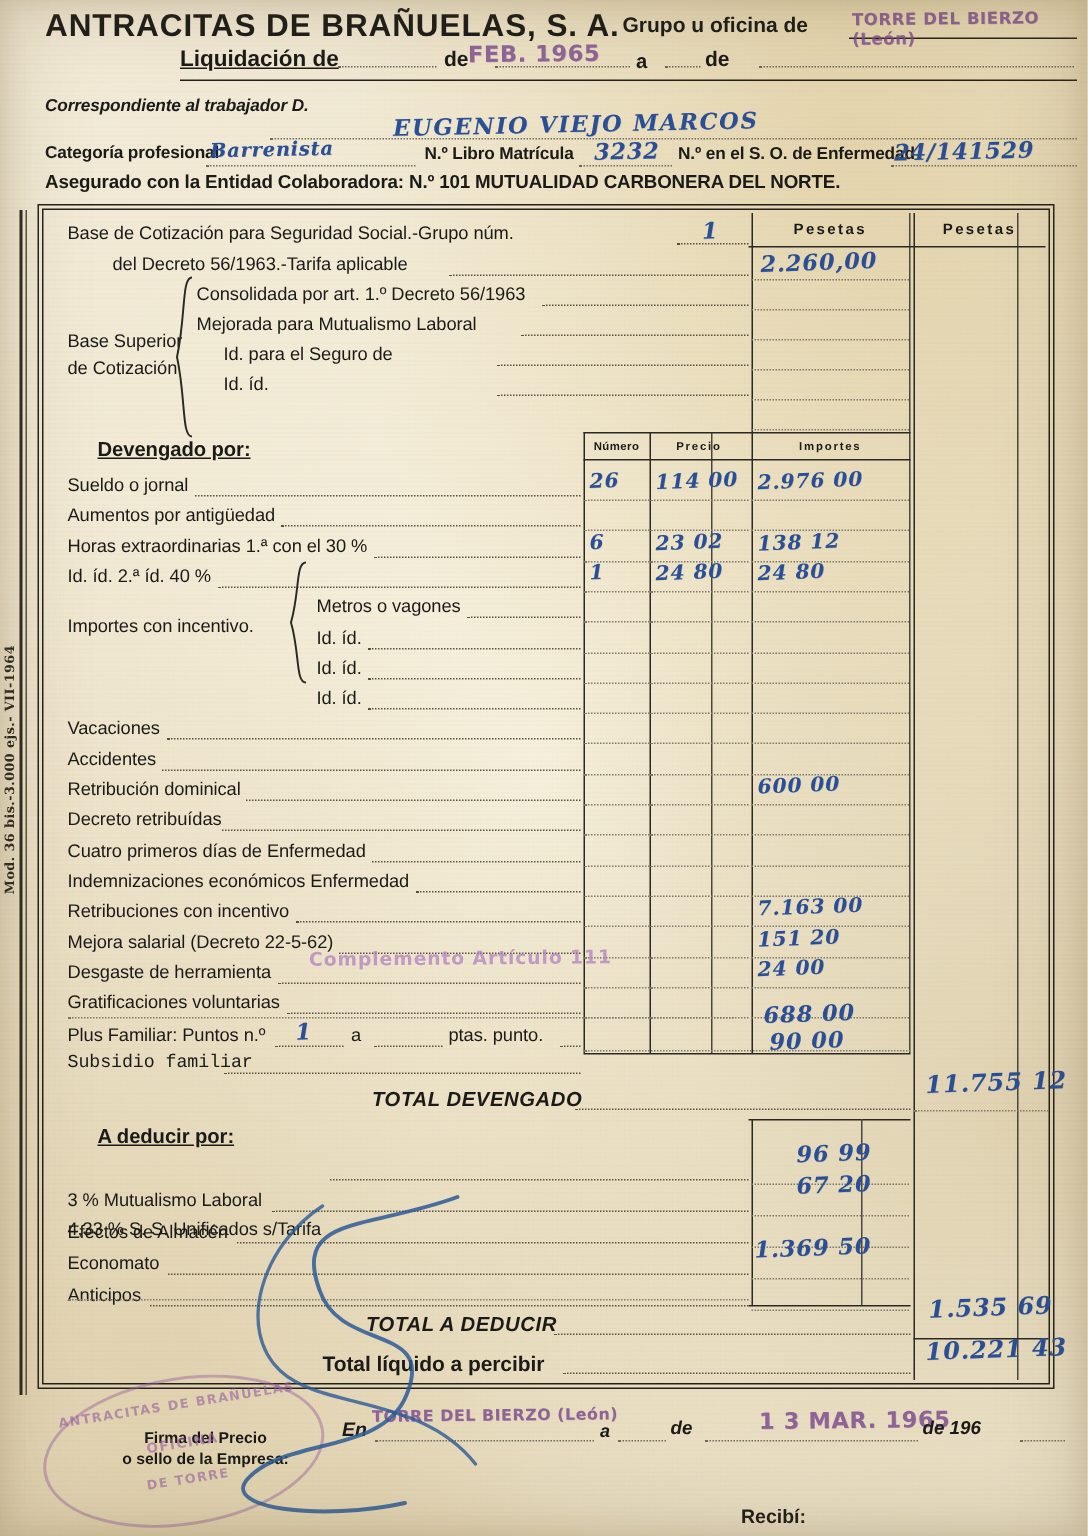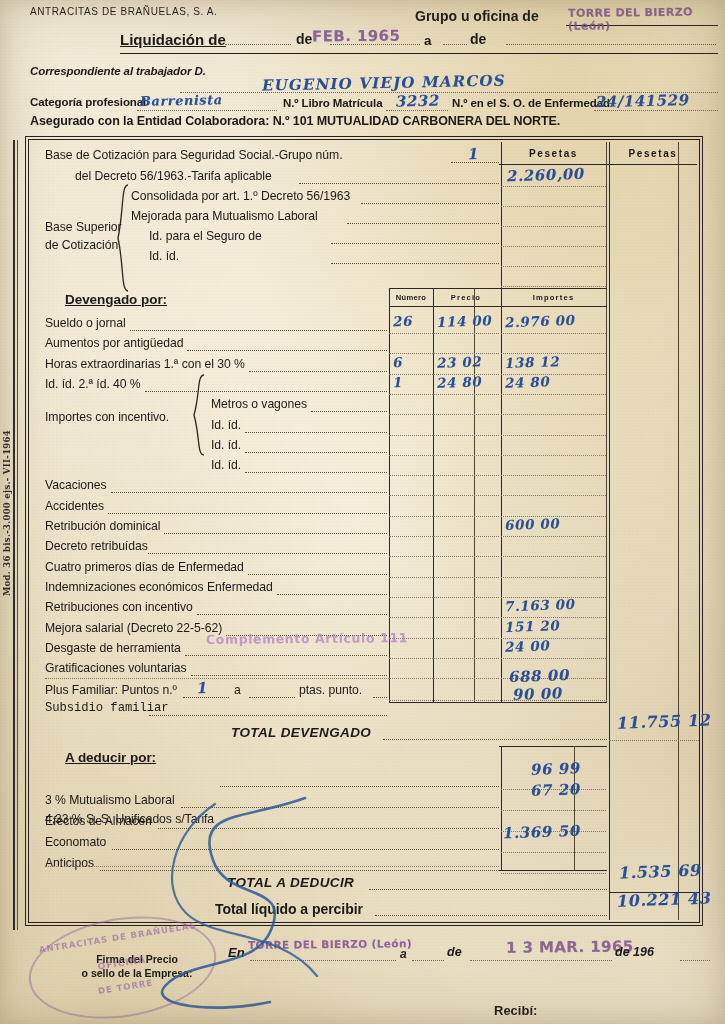--- a/index.html
+++ b/index.html
@@ -30,21 +30,21 @@
   .vignette{
     position:absolute;inset:0;pointer-events:none;
     box-shadow:inset 0 0 60px rgba(120,95,50,.28), inset 0 0 18px rgba(120,95,50,.18);
   }
   .sheet{position:absolute;inset:0;}
 
   
   .hdr{position:absolute;left:0;right:0;top:0;height:132px;}
   .company{
     position:absolute;left:30px;top:6px;
-    font-size:10px;font-weight:400;letter-spacing:.6px;
+    font-size:21px;font-weight:700;letter-spacing:.6px;
   }
   .grupo-lbl{position:absolute;left:415px;top:8px;font-size:14px;font-weight:600;}
   .grupo-line{position:absolute;left:566px;top:25px;width:152px;border-bottom:1px solid #23211c;}
   .stamp{
     font-family:"DejaVu Sans", sans-serif;
     color:#7b4a8e;font-weight:700;letter-spacing:.4px;
     transform:rotate(-.6deg);
     text-shadow:.4px .3px 0 rgba(123,74,142,.35);
     opacity:.82;
   }
@@ -90,21 +90,21 @@
   }
   .inner{position:absolute;left:5px;top:5px;right:5px;bottom:5px;}
 
   
   .vline{position:absolute;border-left:1.2px solid #2a2823;}
   .hline{position:absolute;border-top:1.2px solid #2a2823;}
   .thin{border-color:#4a463c;}
 
   .lbl{position:absolute;font-size:12.2px;letter-spacing:-.05px;white-space:nowrap;}
   .b{font-weight:700;}
-  .ital{font-style:italic;}
+  .ital{font-style:italic;margin-left:17px;}
   .u{text-decoration:underline;}
 
   .colhdr{
     position:absolute;font-size:10px;font-weight:700;letter-spacing:1.6px;text-align:center;
   }
   .colhdr-sm{position:absolute;font-size:7.6px;font-weight:700;letter-spacing:.3px;text-align:center;}
 
   .leader{position:absolute;border-bottom:1.6px dotted #56513f;}
   .rowdots{position:absolute;border-bottom:1.5px dotted #7d7868;}
 

